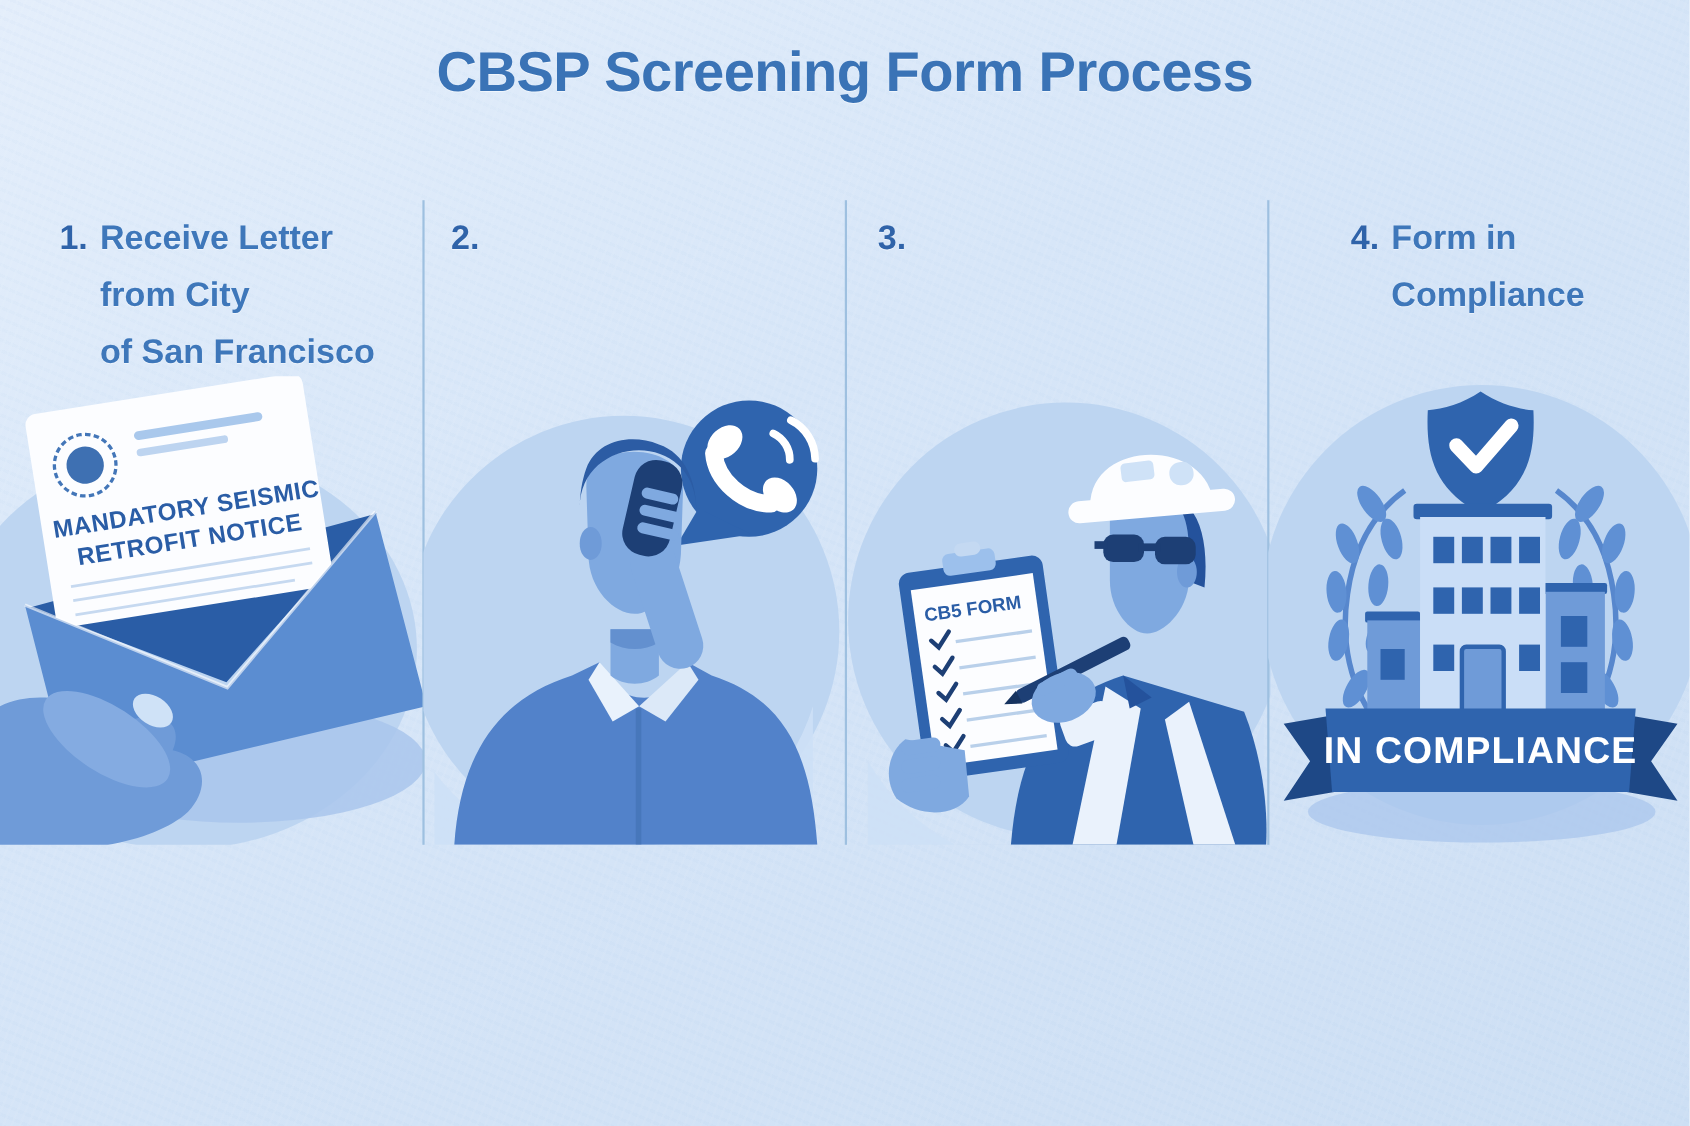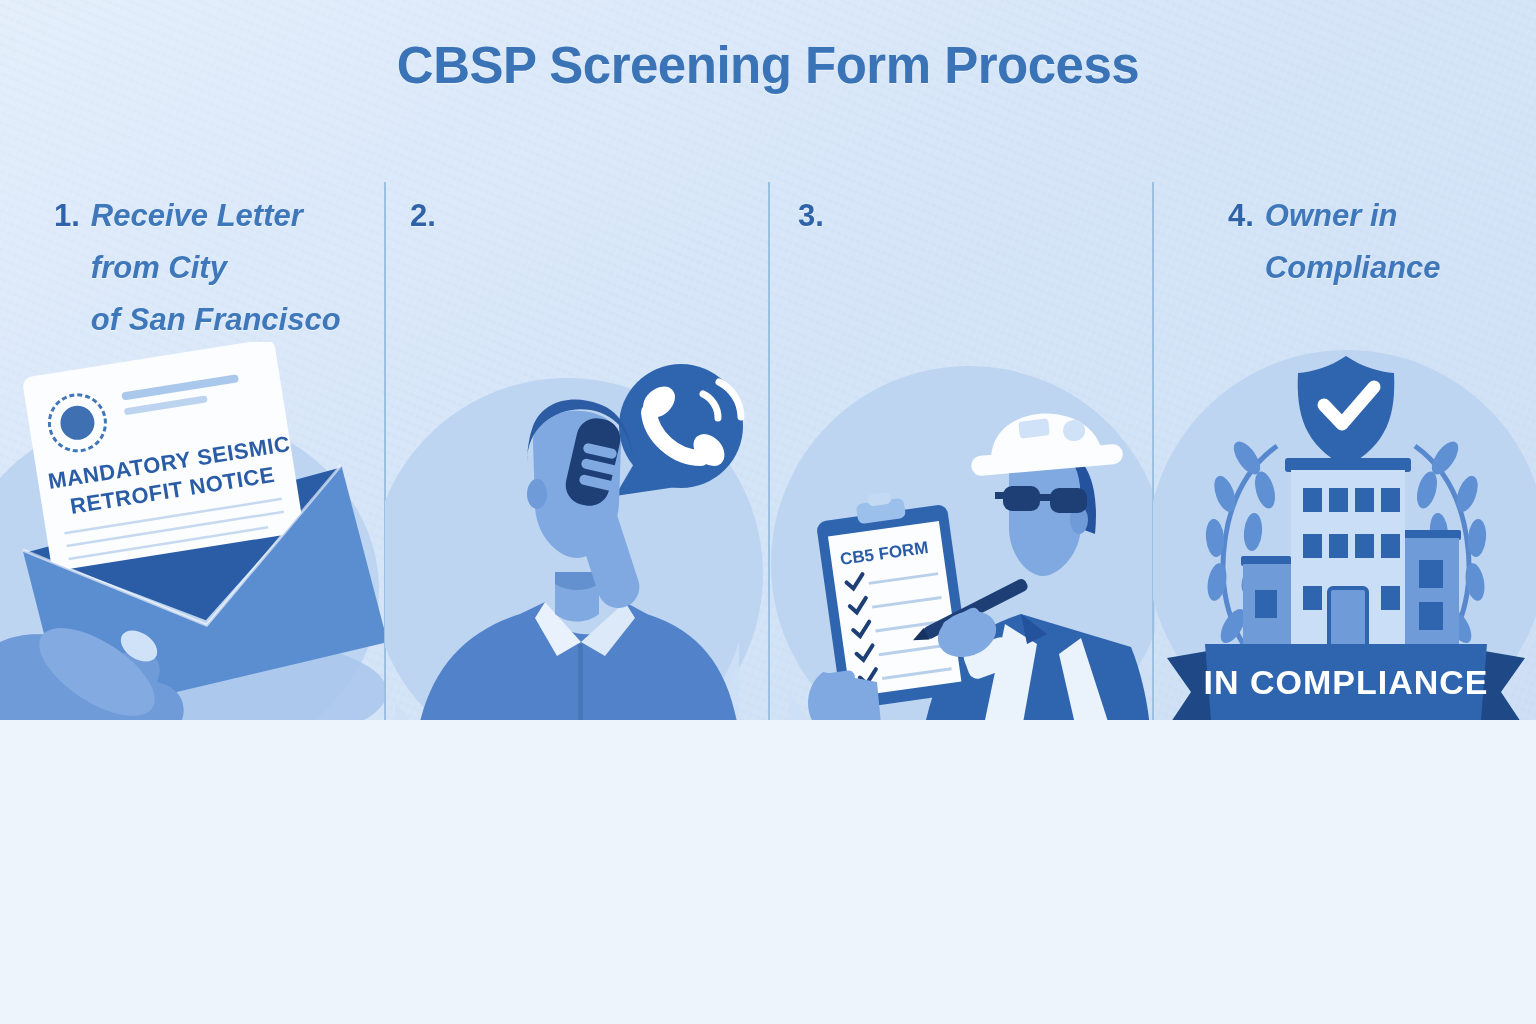--- a/index.html
+++ b/index.html
@@ -1,17 +1,17 @@
 <!DOCTYPE html>
 <html><head>
 <meta charset="utf-8">
 <style>
   html,body{margin:0;padding:0;background:#eef4fb;}
   .canvas{
-    position:relative;width:1536px;height:720px;overflow:hidden;
+    position:relative;width:1536px;height:1024px;overflow:hidden;
     font-family:"Liberation Sans",sans-serif;
     background:linear-gradient(150deg,#e4eefb 0%,#d7e6f8 40%,#cddff4 100%);
   }
   .canvas::before{
     content:"";position:absolute;inset:0;pointer-events:none;opacity:.5;
     background:
       repeating-linear-gradient(112deg, rgba(255,255,255,.10) 0 2px, rgba(255,255,255,0) 2px 7px),
       repeating-linear-gradient(23deg, rgba(163,196,233,.10) 0 3px, rgba(255,255,255,0) 3px 9px);
   }
   .title{
@@ -21,21 +21,21 @@
   }
   .columns{position:absolute;top:182px;left:0;width:1536px;height:586px;display:flex;}
   .col{width:384px;box-sizing:border-box;position:relative;}
   .col + .col{border-left:2px solid #9ec0e0;}
   .heading{
     display:flex;gap:11px;align-items:flex-start;
     padding:8px 6px 0 24px;font-size:31px;font-weight:bold;line-height:1.68;
     color:#3e77ba;text-shadow:0 1px 0 rgba(255,255,255,.5);
   }
   .num{color:#2f63a9;}
-  .label{white-space:pre-line;font-style:italic;}
+  .label{white-space:pre-line;}
   .col-1 .heading{padding-left:54px;}
   .col-3 .heading{padding-left:28px;}
   .col-4 .heading{padding-left:74px;}
   .illus{position:absolute;left:-1px;top:160px;width:386px;height:426px;}
   .illus svg{display:block;}
   text{font-family:"Liberation Sans",sans-serif;}
 </style>
 </head>
 <body>
 
@@ -185,21 +185,21 @@
             <ellipse cx="198" cy="292" rx="30" ry="22" transform="rotate(-20 198 292)" fill="#7fa9e0"></ellipse>
             <rect x="172" y="272" width="40" height="12" rx="6" transform="rotate(-27 192 278)" fill="#7fa9e0"></rect>
           </g>
         </svg>
       </div>
     </div>
 
     <div class="col col-4">
       <div class="heading">
         <span class="num">4.</span>
-        <span class="label">Owner in
+        <span class="label">Form in
 Compliance</span>
       </div>
       <div class="illus">
         <svg width="386" height="426" viewBox="0 0 386 426">
           <circle cx="194" cy="208" r="200" fill="#bdd5f1"></circle>
           <ellipse cx="194" cy="396" rx="158" ry="28" fill="#a9c6ec" opacity="0.75"></ellipse>
           <g id="laurel-left">
             <path d="M152,356 C90,330 62,266 72,198 C78,155 96,124 124,104" stroke="#5787cd" stroke-width="5" fill="none"></path>
             <ellipse cx="106" cy="322" rx="19" ry="9" transform="rotate(-40 106 322)" fill="#5f90d4"></ellipse>
             <ellipse cx="136" cy="318" rx="19" ry="9" transform="rotate(-15 136 318)" fill="#5f90d4"></ellipse>

